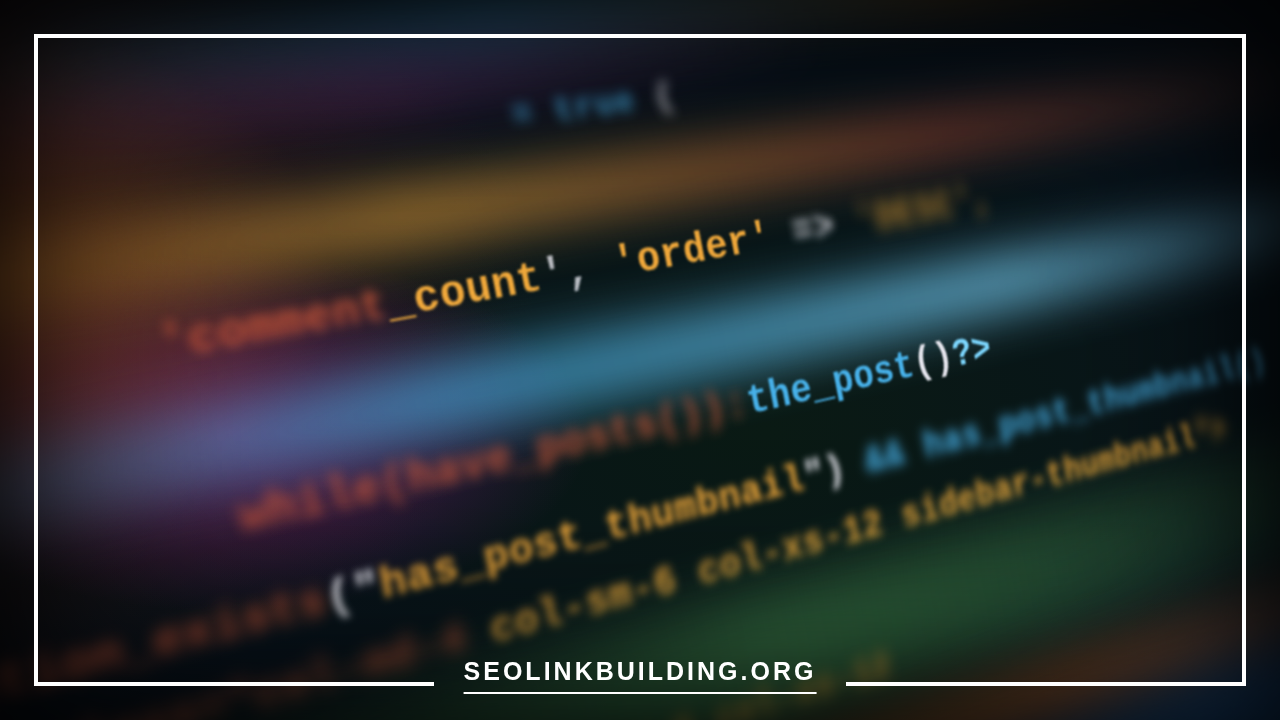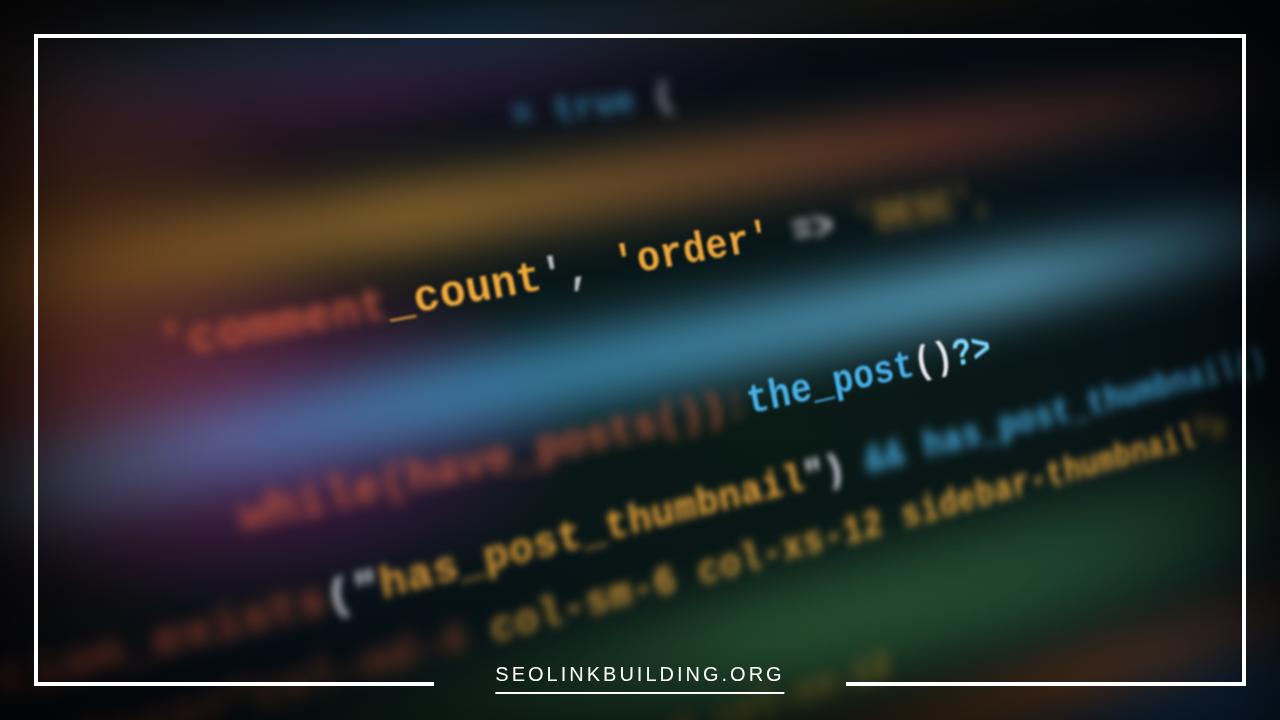--- a/index.html
+++ b/index.html
@@ -94,23 +94,23 @@
     border-bottom: none;
   }
   
   .watermark {
     position: absolute;
     left: 50%;
     bottom: 26px;
     transform: translateX(-50%);
     color: #ffffff;
     font-family: "Helvetica Neue", Arial, sans-serif;
-    font-size: 20px;
+    font-size: 25px;
     letter-spacing: 3px;
-    font-weight: 400;
+    font-weight: 700;
     padding-bottom: 6px;
     border-bottom: 2px solid #ffffff;
     user-select: none;
     text-align: left;
   }
 </style>
 </head>
 <body>
 
 <div class="stage">

